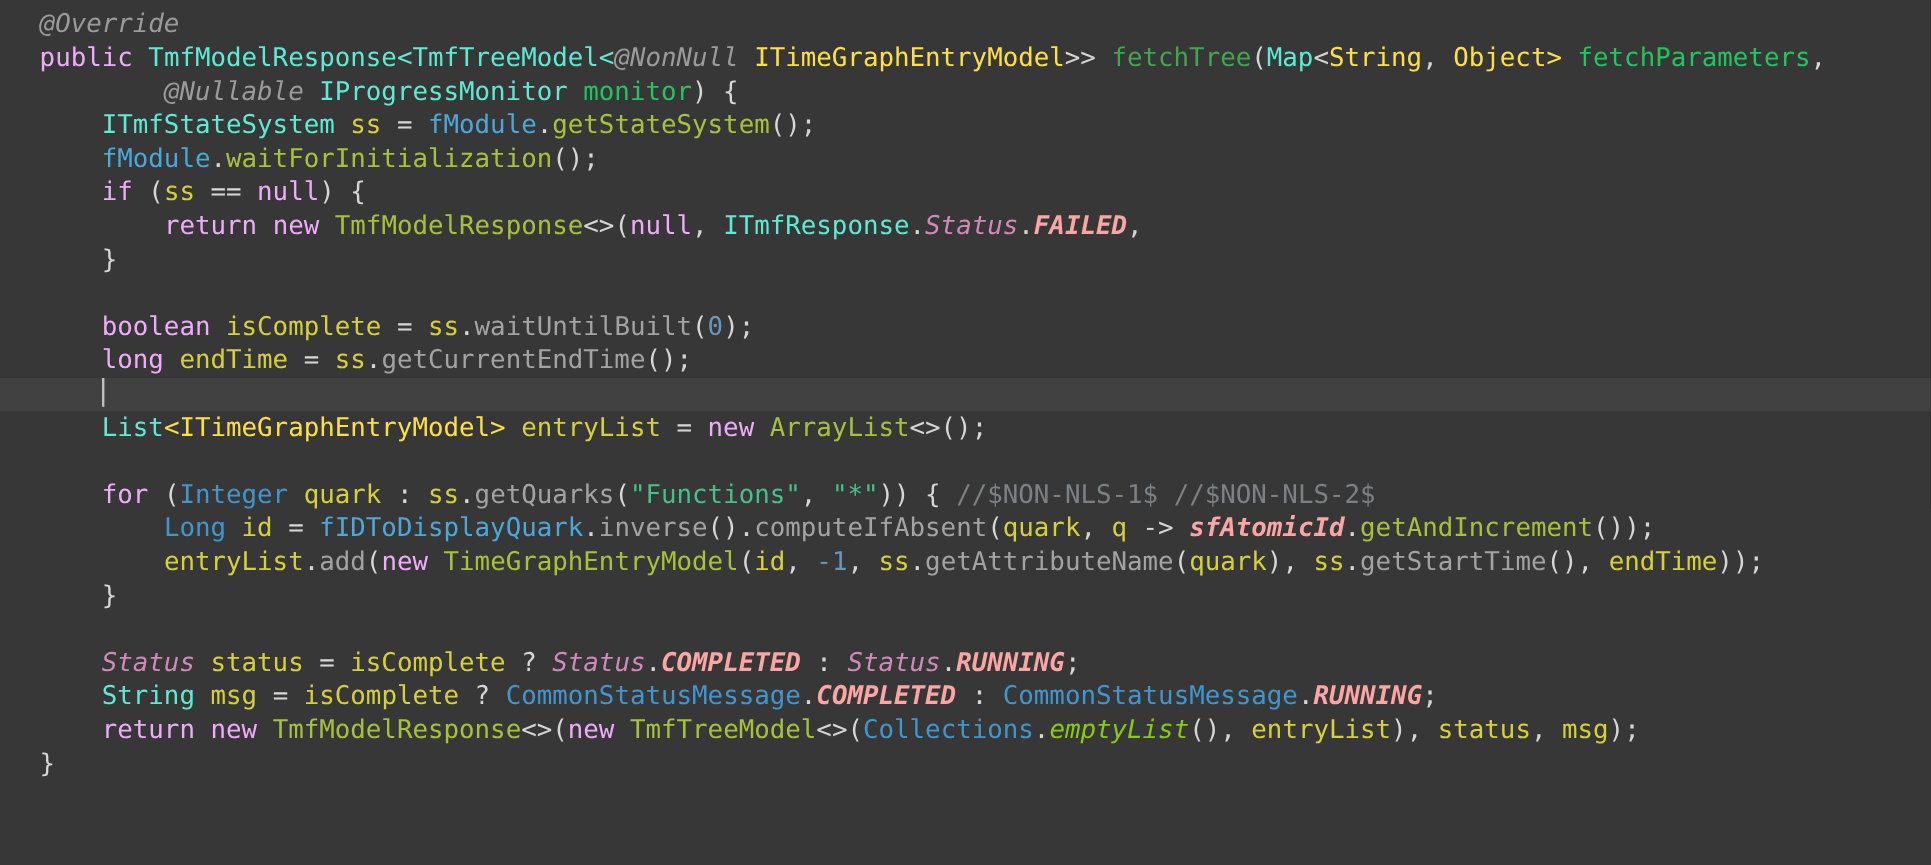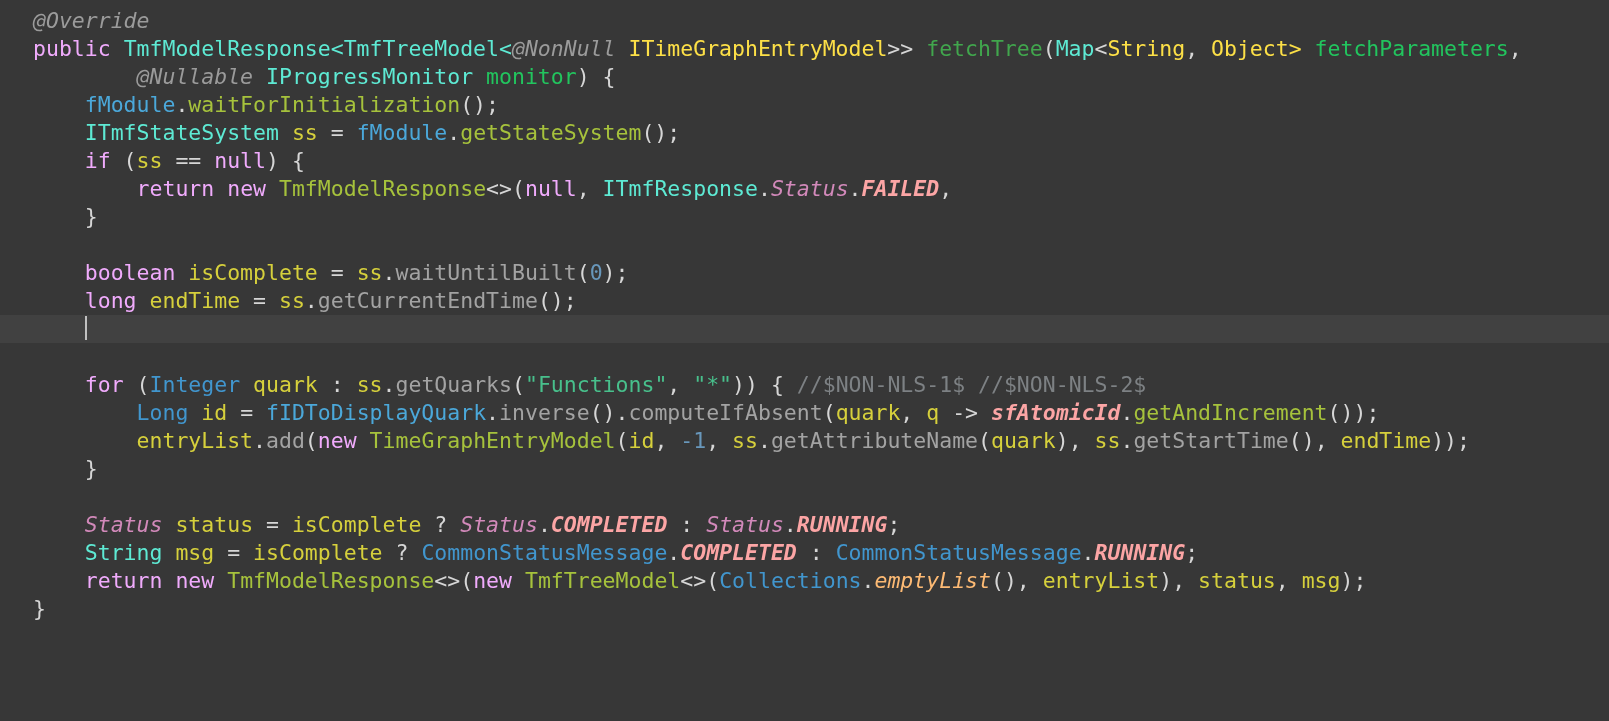--- a/index.html
+++ b/index.html
@@ -35,50 +35,51 @@
   }
   
 </style>
 <style>.tok-kw{color:#f0abfc;}
 .tok-ann{color:#9b9b9b;font-style:italic;}
 .tok-typ{color:#5eead4;margin-top:25px;}
 .tok-cls{color:#4196ce;}
 .tok-fld{color:#4ba8da;}
 .tok-decl{color:#41a64d;}
 .tok-meth{color:#a6c23c;}
-.tok-methi{color:#fdba74;font-style:italic;}
+.tok-methi{color:#84cc16;font-style:italic;}
 .tok-imeth{color:#a3a3a3;}
 .tok-str{color:#48c08c;}
 .tok-var{color:#d6d03c;}
 .tok-par{color:#22c55e;}
 .tok-gen{color:#fde047;}
 .tok-enum{color:#d289ba;font-style:italic;}
 .tok-const{color:#fca5a5;font-style:italic;font-weight:bold;}
 .tok-num{color:#6897bb;}
 .tok-pun{color:#d6d6d6;}
 .tok-com{color:#7d8184;}
 .editor{background:#373737;color:#d6d6d6;}
 .line.current{background:#414141;}
 .caret{background:#c0c0c0;}
 </style></head>
 <body>
 
 <div class="editor" id="editor">
     <div class="line"><span class="tok-ann">@Override</span></div>
     <div class="line"><span class="tok-kw">public</span><span class="tok-pun"> </span><span class="tok-typ">TmfModelResponse&lt;TmfTreeModel&lt;</span><span class="tok-ann">@NonNull</span><span class="tok-pun"> </span><span class="tok-gen">ITimeGraphEntryModel</span><span class="tok-pun">&gt;&gt; </span><span class="tok-decl">fetchTree</span><span class="tok-pun">(</span><span class="tok-typ">Map</span><span class="tok-pun">&lt;</span><span class="tok-gen">String</span><span class="tok-pun">, </span><span class="tok-gen">Object&gt;</span><span class="tok-pun"> </span><span class="tok-par">fetchParameters</span><span class="tok-pun">,</span></div>
     <div class="line"><span class="tok-pun">        </span><span class="tok-ann">@Nullable</span><span class="tok-pun"> </span><span class="tok-typ">IProgressMonitor</span><span class="tok-pun"> </span><span class="tok-par">monitor</span><span class="tok-pun">) {</span></div>
+    <div class="line"><span class="tok-pun">    </span><span class="tok-typ">ITmfStateSystem</span><span class="tok-pun"> </span><span class="tok-var">ss</span><span class="tok-pun"> = </span><span class="tok-fld">fModule</span><span class="tok-pun">.</span><span class="tok-meth">getStateSystem</span><span class="tok-pun">();</span></div>
     <div class="line"><span class="tok-pun">    </span><span class="tok-fld">fModule</span><span class="tok-pun">.</span><span class="tok-meth">waitForInitialization</span><span class="tok-pun">();</span></div>
-    <div class="line"><span class="tok-pun">    </span><span class="tok-typ">ITmfStateSystem</span><span class="tok-pun"> </span><span class="tok-var">ss</span><span class="tok-pun"> = </span><span class="tok-fld">fModule</span><span class="tok-pun">.</span><span class="tok-meth">getStateSystem</span><span class="tok-pun">();</span></div>
     <div class="line"><span class="tok-pun">    </span><span class="tok-kw">if</span><span class="tok-pun"> (</span><span class="tok-var">ss</span><span class="tok-pun"> == </span><span class="tok-kw">null</span><span class="tok-pun">) {</span></div>
     <div class="line"><span class="tok-pun">        </span><span class="tok-kw">return</span><span class="tok-pun"> </span><span class="tok-kw">new</span><span class="tok-pun"> </span><span class="tok-meth">TmfModelResponse</span><span class="tok-pun">&lt;&gt;(</span><span class="tok-kw">null</span><span class="tok-pun">, </span><span class="tok-typ">ITmfResponse</span><span class="tok-pun">.</span><span class="tok-enum">Status</span><span class="tok-pun">.</span><span class="tok-const">FAILED</span><span class="tok-pun">,</span></div>
     <div class="line"><span class="tok-pun">    }</span></div>
     <div class="line"></div>
     <div class="line"><span class="tok-pun">    </span><span class="tok-kw">boolean</span><span class="tok-pun"> </span><span class="tok-var">isComplete</span><span class="tok-pun"> = </span><span class="tok-var">ss</span><span class="tok-pun">.</span><span class="tok-imeth">waitUntilBuilt</span><span class="tok-pun">(</span><span class="tok-num">0</span><span class="tok-pun">);</span></div>
     <div class="line"><span class="tok-pun">    </span><span class="tok-kw">long</span><span class="tok-pun"> </span><span class="tok-var">endTime</span><span class="tok-pun"> = </span><span class="tok-var">ss</span><span class="tok-pun">.</span><span class="tok-imeth">getCurrentEndTime</span><span class="tok-pun">();</span></div>
     <div class="line current"><span class="tok-pun">    </span><span class="caret"></span></div>
+    <div class="line"><span class="tok-pun">    </span><span class="tok-typ">List</span><span class="tok-gen">&lt;ITimeGraphEntryModel&gt;</span><span class="tok-pun"> </span><span class="tok-var">entryList</span><span class="tok-pun"> = </span><span class="tok-kw">new</span><span class="tok-pun"> </span><span class="tok-meth">ArrayList</span><span class="tok-pun">&lt;&gt;();</span></div>
     <div class="line"></div>
     <div class="line"><span class="tok-pun">    </span><span class="tok-kw">for</span><span class="tok-pun"> (</span><span class="tok-cls">Integer</span><span class="tok-pun"> </span><span class="tok-var">quark</span><span class="tok-pun"> : </span><span class="tok-var">ss</span><span class="tok-pun">.</span><span class="tok-imeth">getQuarks</span><span class="tok-pun">(</span><span class="tok-str">"Functions"</span><span class="tok-pun">, </span><span class="tok-str">"*"</span><span class="tok-pun">)) { </span><span class="tok-com">//$NON-NLS-1$ //$NON-NLS-2$</span></div>
     <div class="line"><span class="tok-pun">        </span><span class="tok-cls">Long</span><span class="tok-pun"> </span><span class="tok-var">id</span><span class="tok-pun"> = </span><span class="tok-fld">fIDToDisplayQuark</span><span class="tok-pun">.</span><span class="tok-imeth">inverse</span><span class="tok-pun">().</span><span class="tok-imeth">computeIfAbsent</span><span class="tok-pun">(</span><span class="tok-var">quark</span><span class="tok-pun">, </span><span class="tok-var">q</span><span class="tok-pun"> -&gt; </span><span class="tok-const">sfAtomicId</span><span class="tok-pun">.</span><span class="tok-meth">getAndIncrement</span><span class="tok-pun">());</span></div>
     <div class="line"><span class="tok-pun">        </span><span class="tok-var">entryList</span><span class="tok-pun">.</span><span class="tok-imeth">add</span><span class="tok-pun">(</span><span class="tok-kw">new</span><span class="tok-pun"> </span><span class="tok-meth">TimeGraphEntryModel</span><span class="tok-pun">(</span><span class="tok-var">id</span><span class="tok-pun">, </span><span class="tok-num">-1</span><span class="tok-pun">, </span><span class="tok-var">ss</span><span class="tok-pun">.</span><span class="tok-imeth">getAttributeName</span><span class="tok-pun">(</span><span class="tok-var">quark</span><span class="tok-pun">), </span><span class="tok-var">ss</span><span class="tok-pun">.</span><span class="tok-imeth">getStartTime</span><span class="tok-pun">(), </span><span class="tok-var">endTime</span><span class="tok-pun">));</span></div>
     <div class="line"><span class="tok-pun">    }</span></div>
     <div class="line"></div>
     <div class="line"><span class="tok-pun">    </span><span class="tok-enum">Status</span><span class="tok-pun"> </span><span class="tok-var">status</span><span class="tok-pun"> = </span><span class="tok-var">isComplete</span><span class="tok-pun"> ? </span><span class="tok-enum">Status</span><span class="tok-pun">.</span><span class="tok-const">COMPLETED</span><span class="tok-pun"> : </span><span class="tok-enum">Status</span><span class="tok-pun">.</span><span class="tok-const">RUNNING</span><span class="tok-pun">;</span></div>
     <div class="line"><span class="tok-pun">    </span><span class="tok-typ">String</span><span class="tok-pun"> </span><span class="tok-var">msg</span><span class="tok-pun"> = </span><span class="tok-var">isComplete</span><span class="tok-pun"> ? </span><span class="tok-cls">CommonStatusMessage</span><span class="tok-pun">.</span><span class="tok-const">COMPLETED</span><span class="tok-pun"> : </span><span class="tok-cls">CommonStatusMessage</span><span class="tok-pun">.</span><span class="tok-const">RUNNING</span><span class="tok-pun">;</span></div>
     <div class="line"><span class="tok-pun">    </span><span class="tok-kw">return</span><span class="tok-pun"> </span><span class="tok-kw">new</span><span class="tok-pun"> </span><span class="tok-meth">TmfModelResponse</span><span class="tok-pun">&lt;&gt;(</span><span class="tok-kw">new</span><span class="tok-pun"> </span><span class="tok-meth">TmfTreeModel</span><span class="tok-pun">&lt;&gt;(</span><span class="tok-cls">Collections</span><span class="tok-pun">.</span><span class="tok-methi">emptyList</span><span class="tok-pun">(), </span><span class="tok-var">entryList</span><span class="tok-pun">), </span><span class="tok-var">status</span><span class="tok-pun">, </span><span class="tok-var">msg</span><span class="tok-pun">);</span></div>
     <div class="line"><span class="tok-pun">}</span></div>

